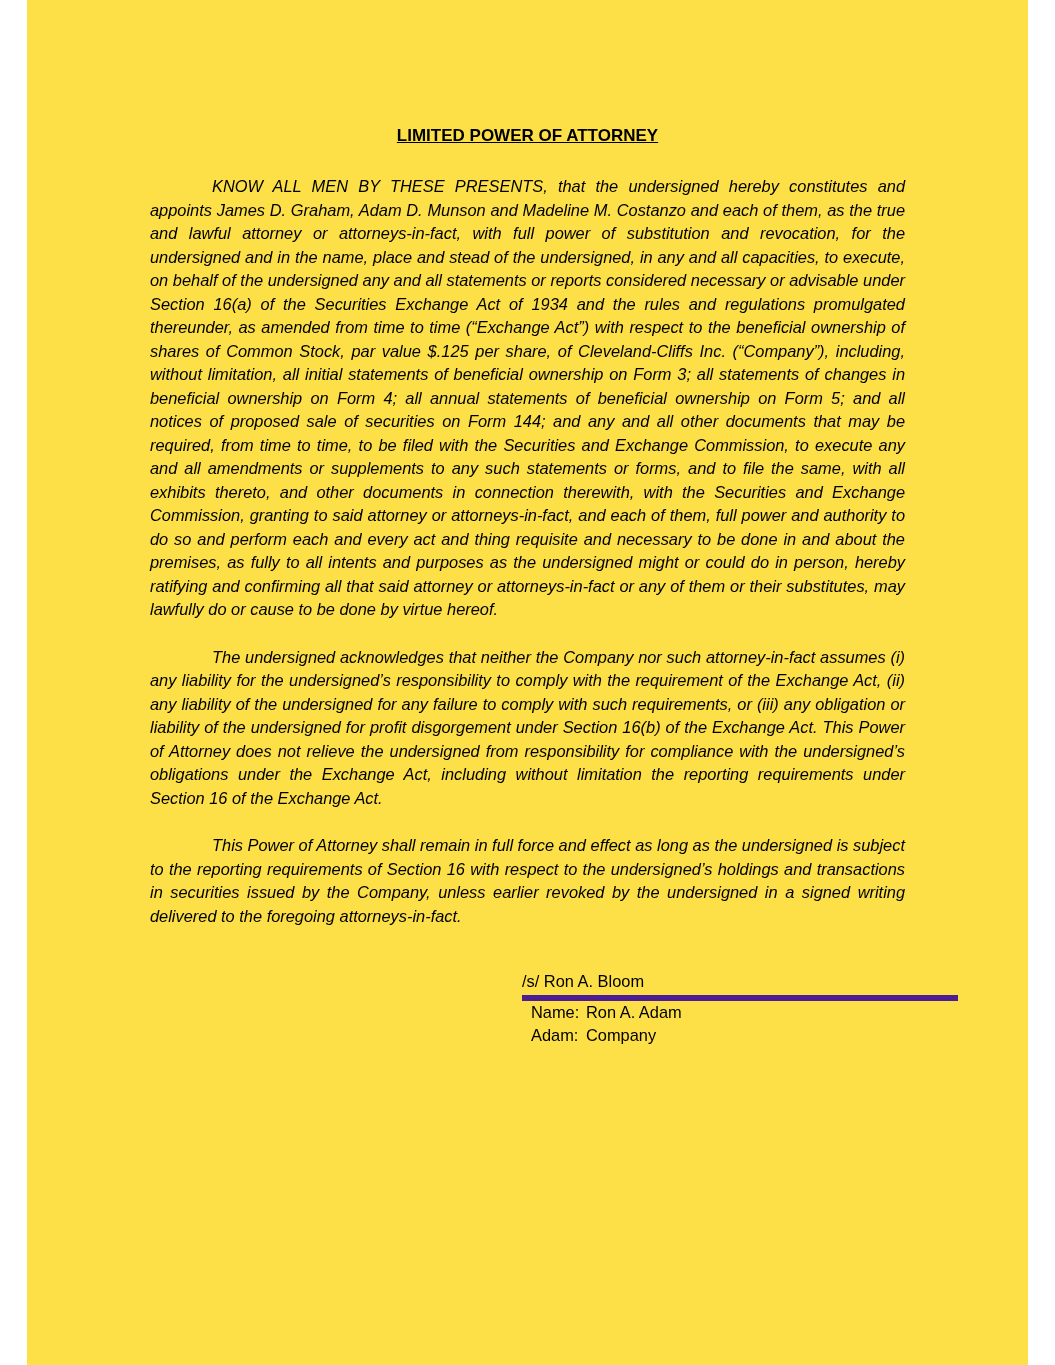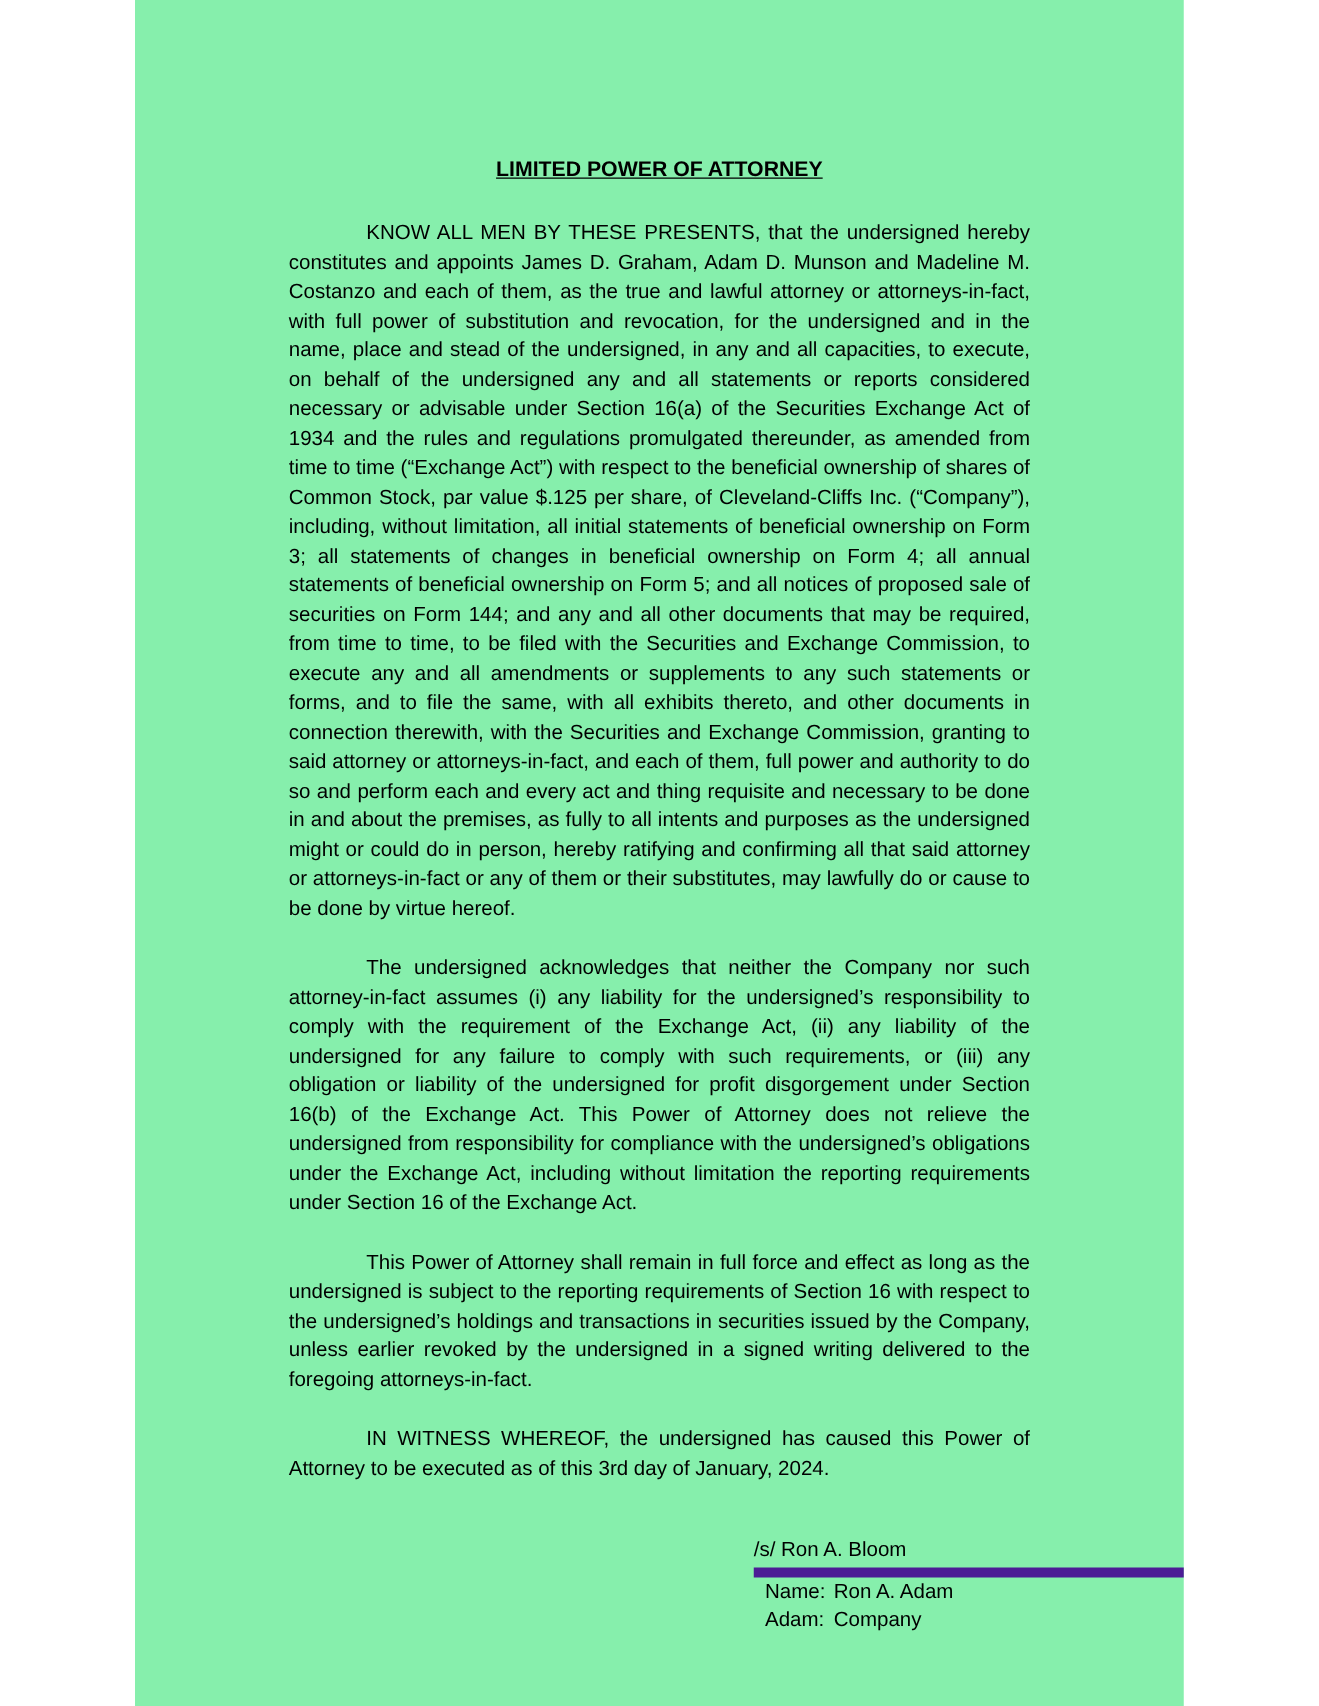--- a/index.html
+++ b/index.html
@@ -2,52 +2,53 @@
 <html><head>
 <meta charset="utf-8">
 <style>
   html, body {
     margin: 0;
     padding: 0;
     background: #ffffff;
   }
   .page {
     position: relative;
-    width: 839px;
+    width: 1001px;
     height: 1365px;
     margin: 0 auto;
-    background: #86efac;
+    background: #fde047;
     box-sizing: border-box;
     padding: 126px 123px 0 123px;
     font-family: "Liberation Sans", "DejaVu Sans", sans-serif;
     font-size: 16.4px;
     line-height: 23.5px;
     color: #000000;
     overflow: hidden;
   }
   .doc-title {
     margin: 0 0 30px 0;
     text-align: center;
     font-size: 17px;
     font-weight: bold;
     line-height: 19px;
     text-decoration: underline;
   }
   .doc-para {
     margin: 0 0 24px 0;
     text-align: justify;
     text-indent: 62px;
+    font-style: italic;
   }
   .signature-block {
     margin-top: 42px;
     margin-left: 372px;
     width: 436px;
   }
   .sig-line {
-    border-bottom: 8px solid #4c1d95;
+    border-bottom: 6px solid #4c1d95;
     padding-bottom: 1px;
     white-space: nowrap;
   }
   .sig-row {
     display: flex;
     padding-left: 9px;
     white-space: nowrap;
     align-items: flex-end;
   }
   .sig-label {
@@ -61,21 +62,20 @@
 <div class="page">
 
   <h1 class="doc-title">LIMITED POWER OF ATTORNEY</h1>
 
   <p class="doc-para">KNOW ALL MEN BY THESE PRESENTS, that the undersigned hereby constitutes and appoints James D. Graham, Adam D. Munson and Madeline M. Costanzo and each of them, as the true and lawful attorney or attorneys-in-fact, with full power of substitution and revocation, for the undersigned and in the name, place and stead of the undersigned, in any and all capacities, to execute, on behalf of the undersigned any and all statements or reports considered necessary or advisable under Section 16(a) of the Securities Exchange Act of 1934 and the rules and regulations promulgated thereunder, as amended from time to time (“Exchange Act”) with respect to the beneficial ownership of shares of Common Stock, par value $.125 per share, of Cleveland-Cliffs Inc. (“Company”), including, without limitation, all initial statements of beneficial ownership on Form 3; all statements of changes in beneficial ownership on Form 4; all annual statements of beneficial ownership on Form 5; and all notices of proposed sale of securities on Form 144; and any and all other documents that may be required, from time to time, to be filed with the Securities and Exchange Commission, to execute any and all amendments or supplements to any such statements or forms, and to file the same, with all exhibits thereto, and other documents in connection therewith, with the Securities and Exchange Commission, granting to said attorney or attorneys-in-fact, and each of them, full power and authority to do so and perform each and every act and thing requisite and necessary to be done in and about the premises, as fully to all intents and purposes as the undersigned might or could do in person, hereby ratifying and confirming all that said attorney or attorneys-in-fact or any of them or their substitutes, may lawfully do or cause to be done by virtue hereof.</p>
 
   <p class="doc-para">The undersigned acknowledges that neither the Company nor such attorney-in-fact assumes (i) any liability for the undersigned’s responsibility to comply with the requirement of the Exchange Act, (ii) any liability of the undersigned for any failure to comply with such requirements, or (iii) any obligation or liability of the undersigned for profit disgorgement under Section 16(b) of the Exchange Act.  This Power of Attorney does not relieve the undersigned from responsibility for compliance with the undersigned’s obligations under the Exchange Act, including without limitation the reporting requirements under Section 16 of the Exchange Act.</p>
 
   <p class="doc-para">This Power of Attorney shall remain in full force and effect as long as the undersigned is subject to the reporting requirements of Section 16 with respect to the undersigned’s holdings and transactions in securities issued by the Company, unless earlier revoked by the undersigned in a signed writing delivered to the foregoing attorneys-in-fact.</p>
 
-  <p class="doc-para">IN WITNESS WHEREOF, the undersigned has caused this Power of Attorney to be executed as of this 3rd day of January, 2024.</p>
 
   <div class="signature-block">
     <div class="sig-line">/s/ Ron A. Bloom</div>
     <div class="sig-row">
       <span class="sig-label">Name:</span>
       <span>Ron A. Adam</span>
     </div>
     <div class="sig-row">
       <span class="sig-label">Adam:</span>
       <span>Company</span>

